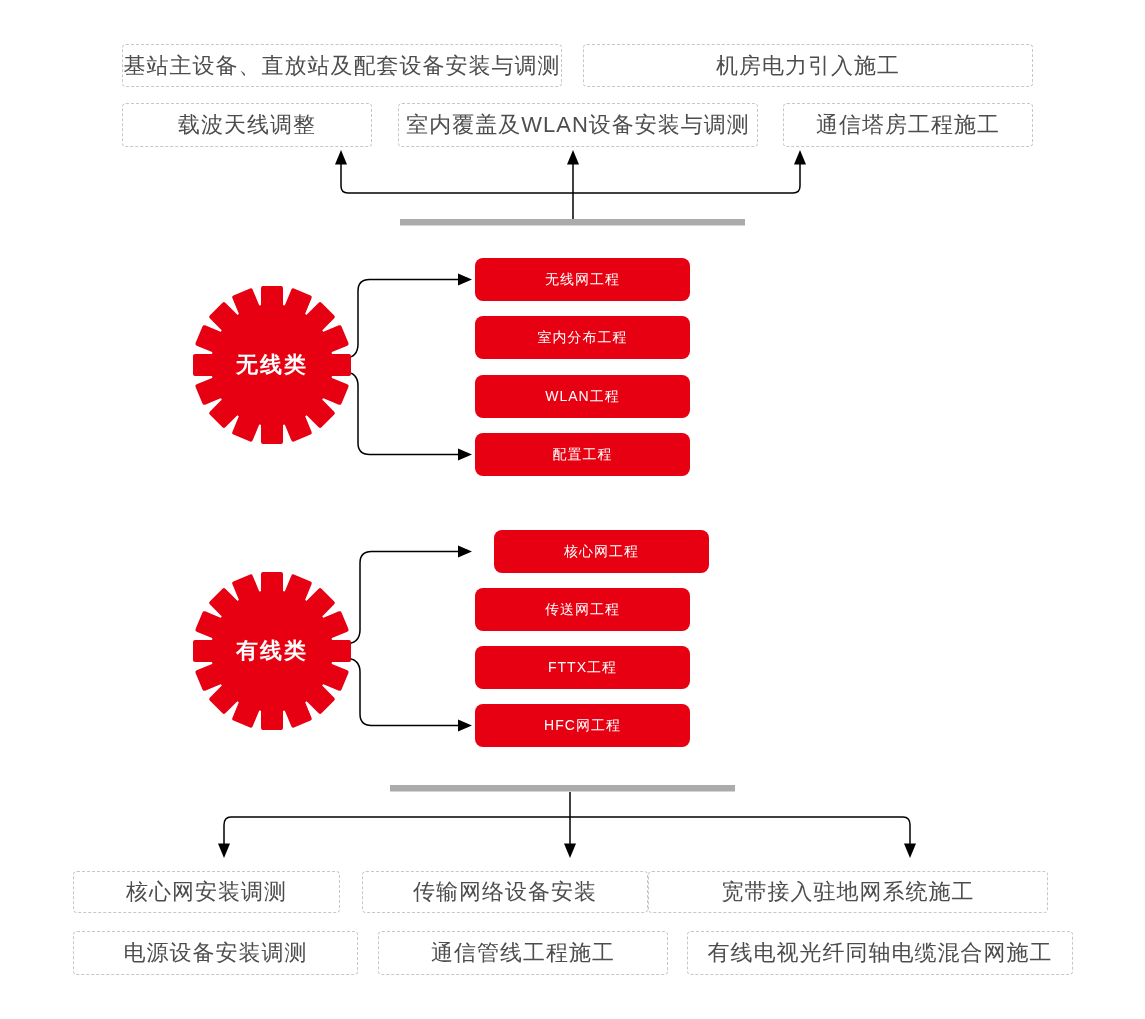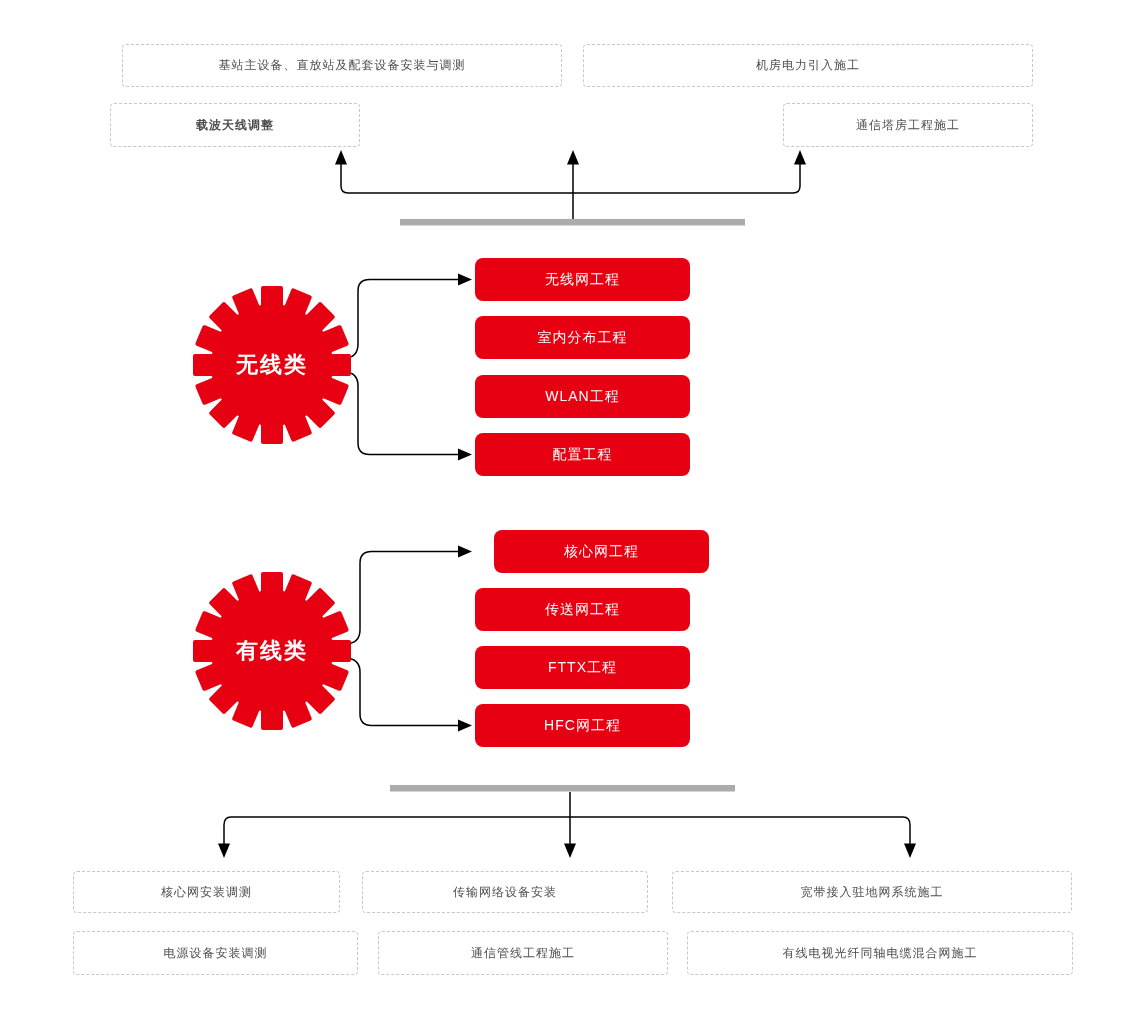--- a/index.html
+++ b/index.html
@@ -20,21 +20,21 @@
     width: 1145px; height: 1019px;
   }
 
   
   .dash-box {
     position: absolute;
     border: 1px dashed #c7c7c7;
     border-radius: 4px;
     background: #ffffff;
     color: #4d4d4d;
-    font-size: 12px;
+    font-size: 22px;
     display: flex;
     align-items: center;
     justify-content: center;
     text-align: center;
     letter-spacing: 1px;
   }
 
   
   .red-box {
     position: absolute;
@@ -134,37 +134,38 @@
     <g fill="#000000">
       <path d="M224,858 L218,843.5 L230,843.5 Z"></path>
       <path d="M570,858 L564,843.5 L576,843.5 Z"></path>
       <path d="M910,858 L904,843.5 L916,843.5 Z"></path>
     </g>
   </svg>
 
   <div class="dash-box" style="left:122px; top:44px; width:440px; height:43px;">基站主设备、直放站及配套设备安装与调测</div>
   <div class="dash-box" style="left:583px; top:44px; width:450px; height:43px;">机房电力引入施工</div>
 
-  <div class="dash-box" style="left:110px; top:103px; width:250px; height:44px;font-weight:bold;">载波天线调整</div>
+  <div class="dash-box" style="left:122px; top:103px; width:250px; height:44px;">载波天线调整</div>
+  <div class="dash-box" style="left:398px; top:103px; width:360px; height:44px;">室内覆盖及WLAN设备安装与调测</div>
   <div class="dash-box" style="left:783px; top:103px; width:250px; height:44px;">通信塔房工程施工</div>
 
   <div class="gear-label" style="top:348px;">无线类</div>
   <div class="gear-label" style="top:634px;">有线类</div>
 
   <div class="red-box" style="top:258px;">无线网工程</div>
   <div class="red-box" style="top:316px;">室内分布工程</div>
   <div class="red-box" style="top:375px;">WLAN工程</div>
   <div class="red-box" style="top:433px;">配置工程</div>
 
   <div class="red-box" style="top:530px;margin-left:19px;">核心网工程</div>
   <div class="red-box" style="top:588px;">传送网工程</div>
   <div class="red-box" style="top:646px;text-align:center;">FTTX工程</div>
   <div class="red-box" style="top:704px;">HFC网工程</div>
 
   <div class="dash-box" style="left:73px; top:871px; width:267px; height:42px;">核心网安装调测</div>
   <div class="dash-box" style="left:362px; top:871px; width:286px; height:42px;">传输网络设备安装</div>
-  <div class="dash-box" style="left:672px; top:871px; width:400px; height:42px;">宽带接入驻地网系统施工</div>
+  <div class="dash-box" style="left:648px; top:871px; width:400px; height:42px;">宽带接入驻地网系统施工</div>
 
   <div class="dash-box" style="left:73px; top:931px; width:285px; height:44px;">电源设备安装调测</div>
   <div class="dash-box" style="left:378px; top:931px; width:290px; height:44px;">通信管线工程施工</div>
   <div class="dash-box" style="left:687px; top:931px; width:386px; height:44px;">有线电视光纤同轴电缆混合网施工</div>
 
 </div>
 
 </body></html>

